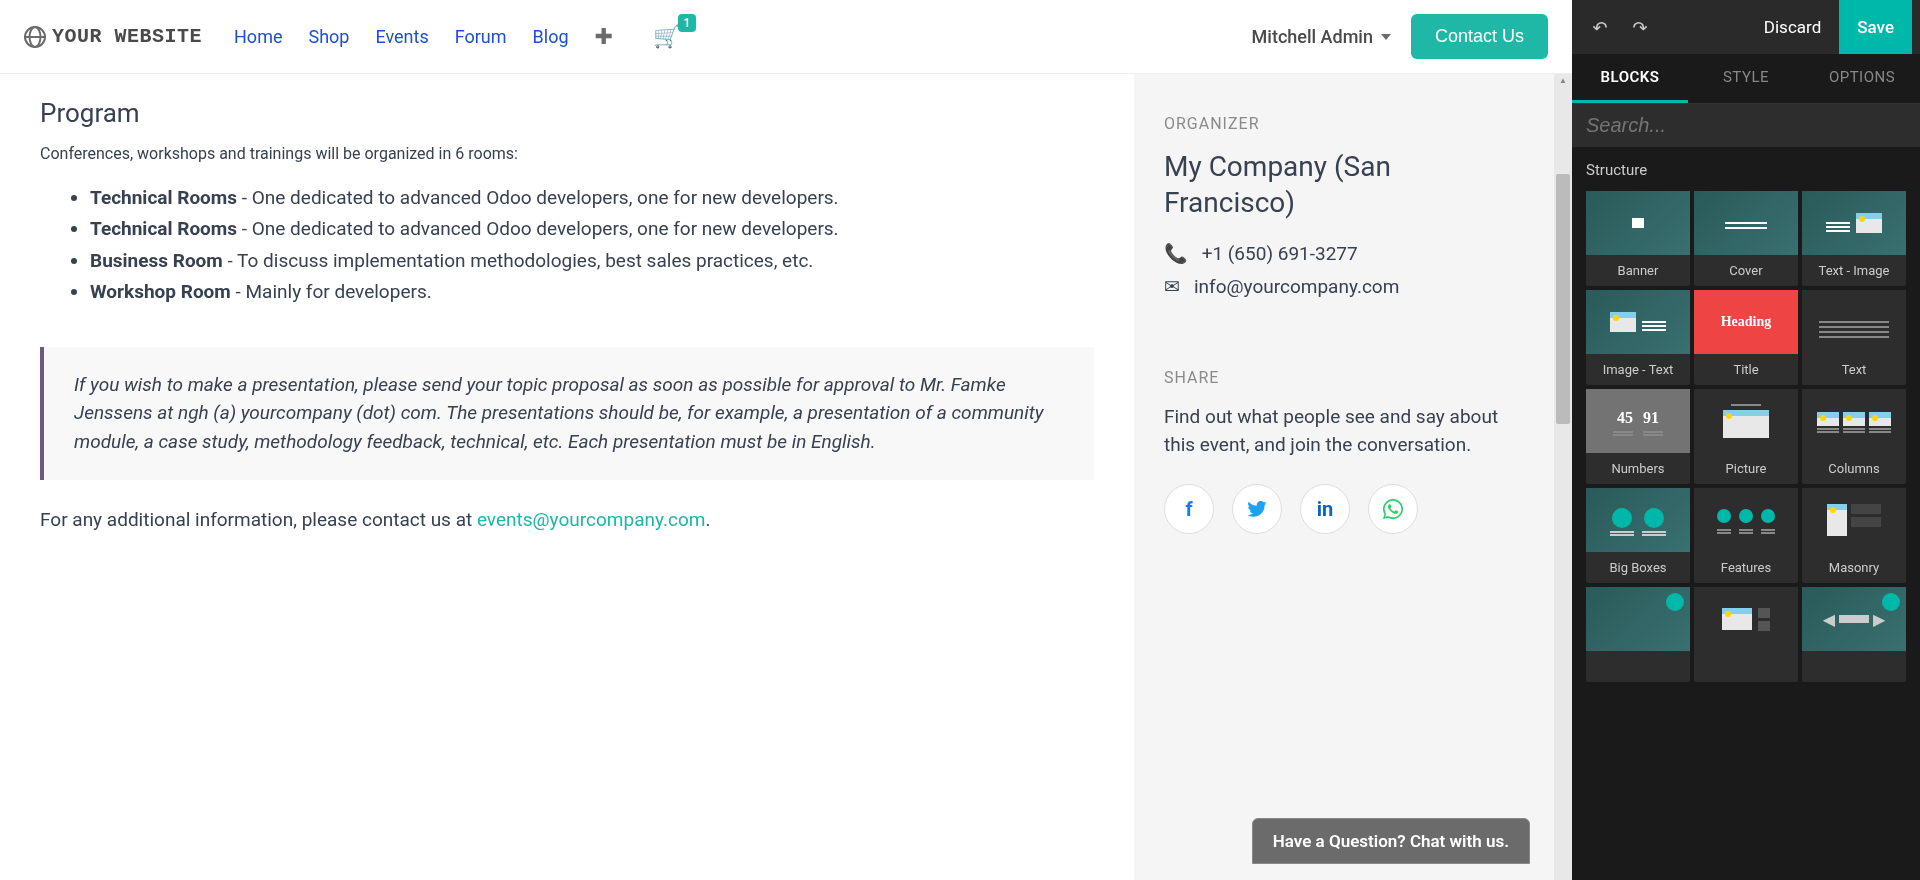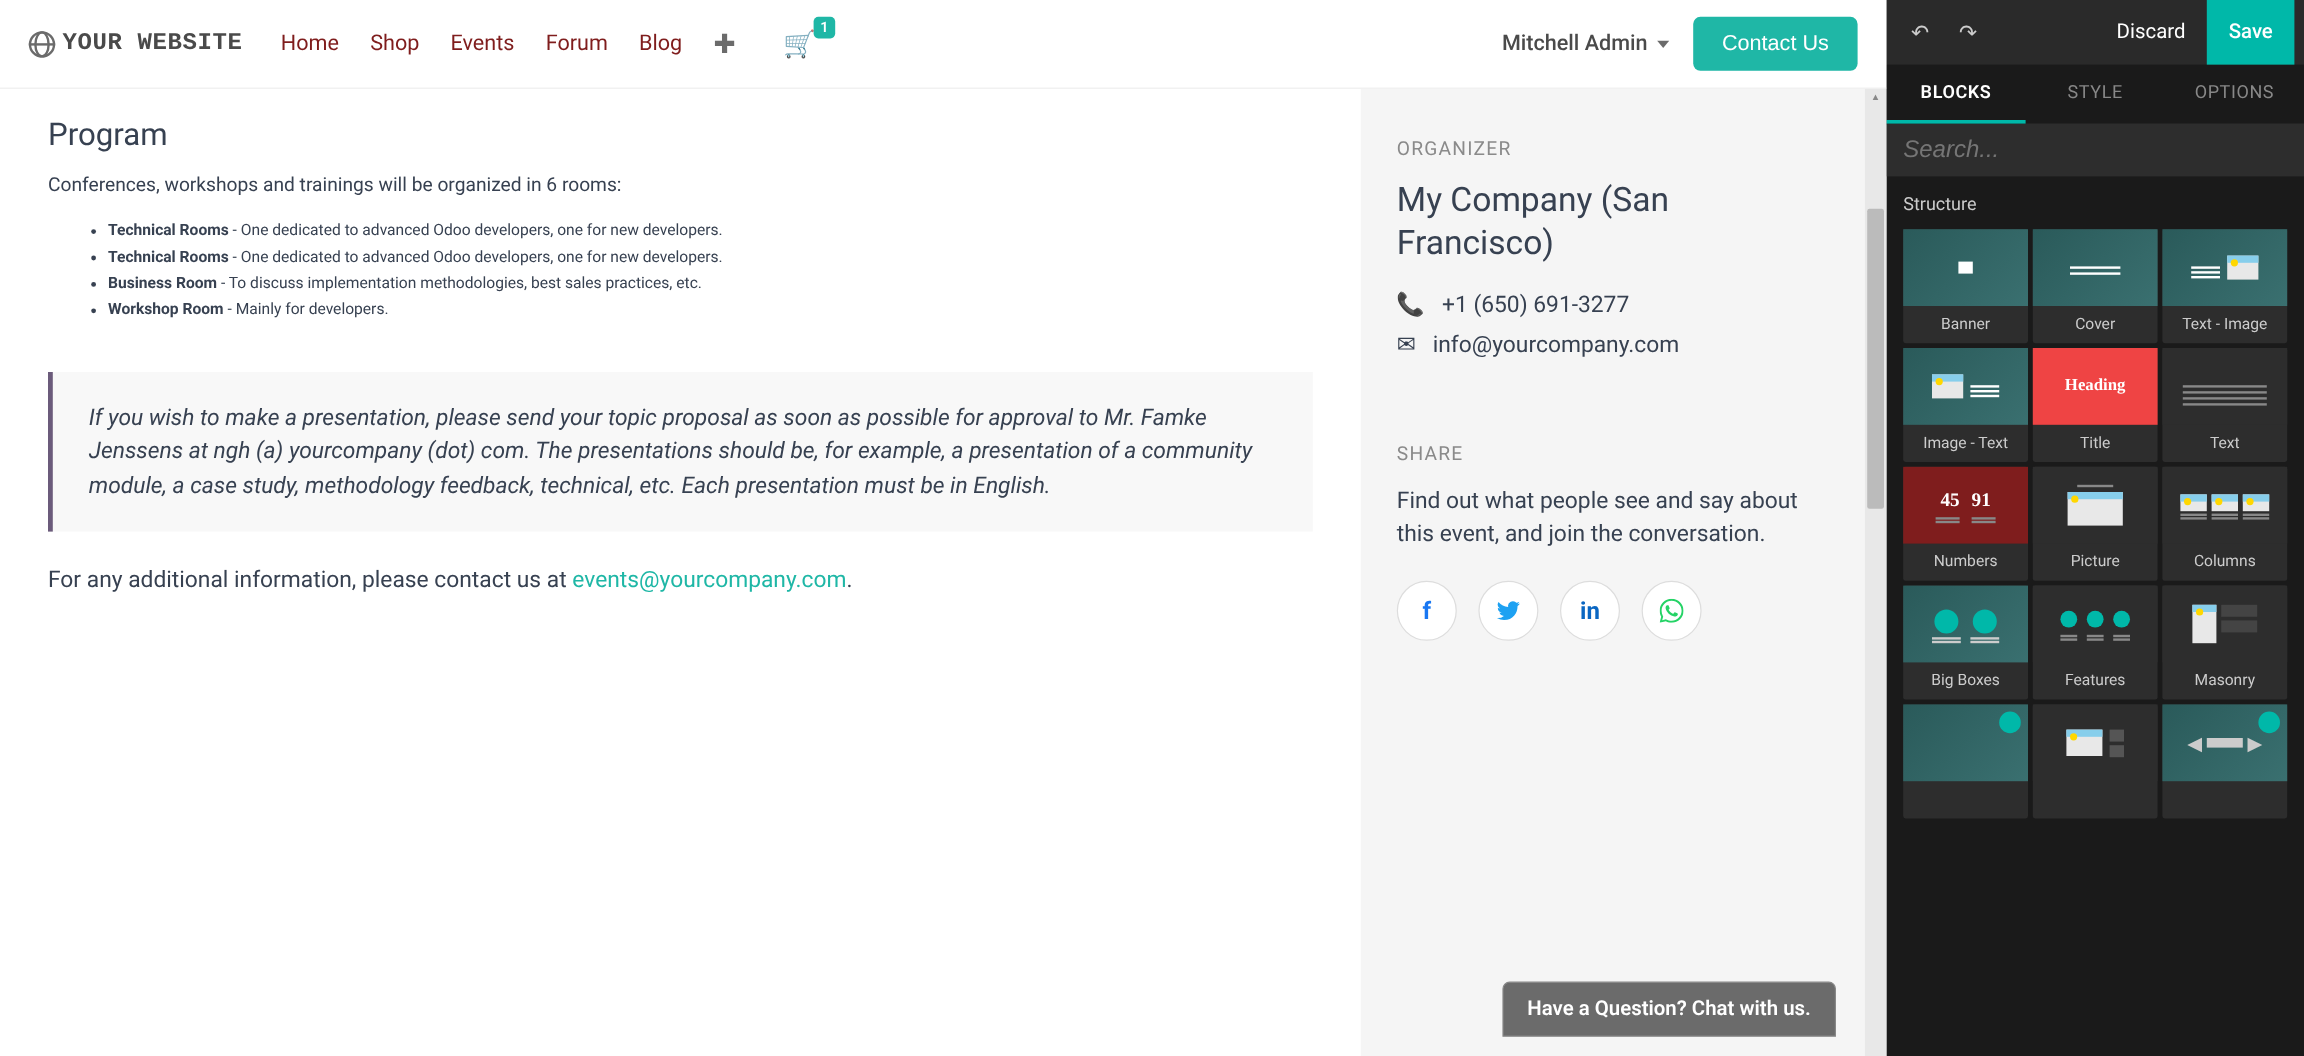--- a/index.html
+++ b/index.html
@@ -5,34 +5,34 @@
 * { margin: 0; padding: 0; box-sizing: border-box; }
 body { font-family: -apple-system, BlinkMacSystemFont, "Segoe UI", Roboto, sans-serif; background: #f5f5f5; overflow: hidden; }
 .app { display: flex; width: 1920px; height: 880px; }
 .main-area { flex: 1; background: #fff; position: relative; overflow: hidden; }
 .topbar { display: flex; align-items: center; height: 74px; padding: 0 24px; border-bottom: 1px solid #eee; background: #fff; }
 .logo { display: flex; align-items: center; gap: 6px; font-weight: 600; color: #4a4a4a; font-size: 20px; letter-spacing: 0.5px; margin-right: 32px; font-family: Liberation Mono, monospace; }
 .globe { width: 22px; height: 22px; border: 2px solid #6b6b6b; border-radius: 50%; position: relative; }
 .globe::before { content: ''; position: absolute; left: 50%; top: -2px; bottom: -2px; width: 9px; border: 2px solid #6b6b6b; border-radius: 50%; transform: translateX(-50%); }
 .globe::after { content: ''; position: absolute; top: 50%; left: -2px; right: -2px; height: 2px; background: #6b6b6b; transform: translateY(-50%); }
 .nav { display: flex; gap: 26px; align-items: center; }
-.nav-item { color: #7f1d1d; font-size: 18px; cursor: pointer; }
+.nav-item { color: #1d4ed8; font-size: 18px; cursor: pointer; }
 .plus-icon { font-size: 22px; color: #6b6b6b; cursor: pointer; }
 .cart { margin-left: 40px; position: relative; color: #6b6b6b; font-size: 22px; cursor: pointer; }
 .cart-badge { position: absolute; top: -10px; right: -16px; background: #1fb7a6; color: #fff; font-size: 12px; font-weight: 600; padding: 2px 6px; border-radius: 4px; }
 .topbar-right { margin-left: auto; display: flex; align-items: center; gap: 20px; }
 .user { color: #4a4a4a; font-size: 18px; font-weight: 500; cursor: pointer; display: flex; align-items: center; gap: 8px; }
 .caret { width: 0; height: 0; border-left: 5px solid transparent; border-right: 5px solid transparent; border-top: 6px solid #6b6b6b; }
 .contact-btn { background: #1fb7a6; color: #fff; font-size: 18px; font-weight: 500; padding: 12px 24px; border-radius: 6px; cursor: pointer; border: none; }
 .content-wrap { display: flex; height: calc(100% - 74px); overflow-y: auto; }
 .content-main { flex: 1; padding: 24px 40px 40px 40px; background: #fff; }
 .program-title { font-size: 26px; color: #374151; margin-bottom: 16px; font-weight: 400; }
 .intro { font-size: 16px; color: #374151; margin-bottom: 20px; }
 .room-list { list-style: disc; margin-left: 50px; margin-bottom: 40px; }
-.room-list li { font-size: 13px; color: #374151; line-height: 1.55; margin-bottom: 2px; }
+.room-list li { font-size: 19px; color: #374151; line-height: 1.55; margin-bottom: 2px; }
 .room-list li strong { font-weight: 700; }
 .quote-box { border-left: 4px solid #6b5b7b; background: #f8f8f8; padding: 24px 30px; margin-bottom: 28px; font-style: italic; font-size: 19px; color: #374151; line-height: 1.5; }
 .contact-line { font-size: 19px; color: #374151; }
 .contact-line a { color: #1fb7a6; text-decoration: none; }
 .sidebar { width: 420px; background: #f5f5f5; padding: 40px 30px 30px 30px; position: relative; }
 .sb-label { font-size: 16px; color: #8a8a8a; letter-spacing: 1px; margin-bottom: 16px; }
 .org-name { font-size: 28px; color: #374151; margin-bottom: 20px; line-height: 1.3; }
 .contact-row { display: flex; align-items: center; gap: 14px; font-size: 19px; color: #374151; margin-bottom: 10px; }
 .share-section { margin-top: 70px; }
 .share-text { font-size: 19px; color: #374151; line-height: 1.5; margin-bottom: 24px; }
@@ -214,21 +214,21 @@
             </div>
           <div class="block-label">Title</div>
         </div>
         <div class="block-item">
           <div class="block-preview" style="background:#2d2d2d;">
               <div class="mini-lines" style="width:70px;background:#888;box-shadow:0 5px 0 #888,0 10px 0 #888,0 15px 0 #888;"></div>
             </div>
           <div class="block-label">Text</div>
         </div>
         <div class="block-item">
-          <div class="block-preview" style="background:#7f1d1d;flex-direction:column;gap:4px;">
+          <div class="block-preview" style="background:#737373;flex-direction:column;gap:4px;">
               <div class="numbers-prev">
                 <span>45</span>
                 <span>91</span>
               </div>
               <div style="display:flex;gap:10px;">
                 <div class="mini-lines" style="width:20px;background:#888;box-shadow:0 3px 0 #888;"></div>
                 <div class="mini-lines" style="width:20px;background:#888;box-shadow:0 3px 0 #888;"></div>
               </div>
             </div>
           <div class="block-label">Numbers</div>

